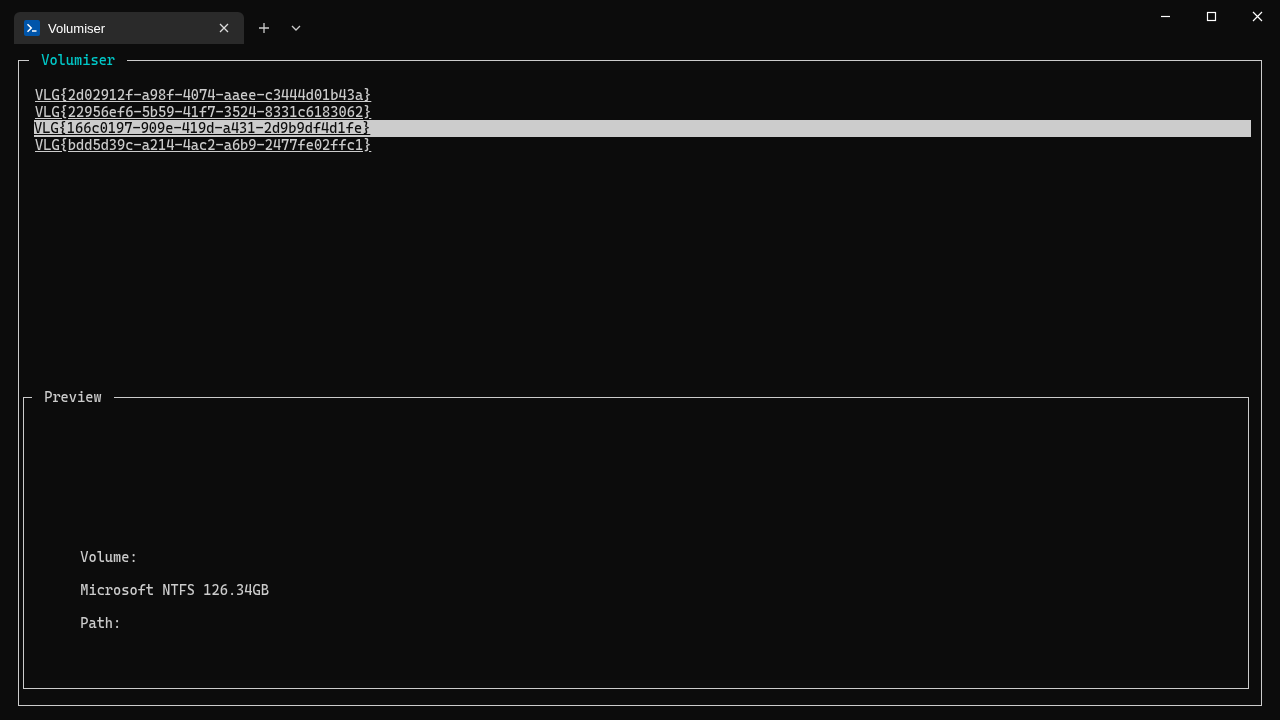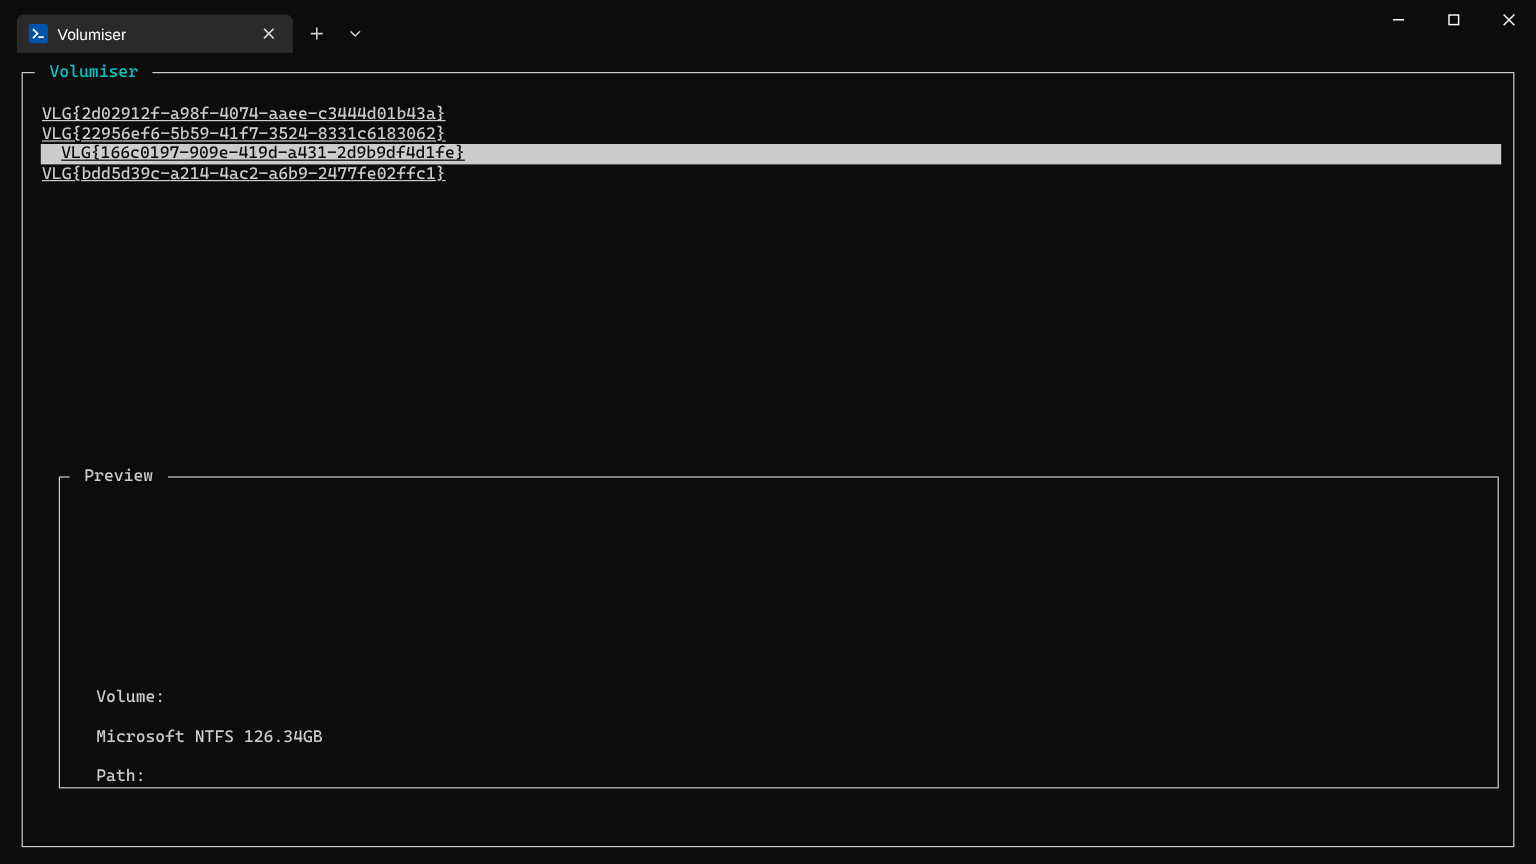--- a/index.html
+++ b/index.html
@@ -122,38 +122,38 @@
   .list-row {
     height: 16.5px;
     white-space: pre;
     color: #ccc;
     text-decoration: underline;
   }
   .list-row.selected {
     background: #ccc;
     color: #0c0c0c;
     margin-left: -1px;
-    padding-left: 17px;
+    padding-left: 0;
   }
 
   .preview-box {
     position: absolute;
-    left: 30px; right: 12px;
+    left: 4px; right: 12px;
     top: 336px;
-    height: 260px;
+    height: 292px;
   }
   .preview-label {
     left: 8px;
     color: #ccc;
   }
 
   .status-line {
     position: absolute;
     left: 12px; right: 12px;
-    bottom: 0;
+    bottom: 24px;
     color: #ccc;
     white-space: pre;
   }
 </style>
 </head>
 <body>
 
 <div class="titlebar">
   <div class="tab-strip">
     <div class="tab">

